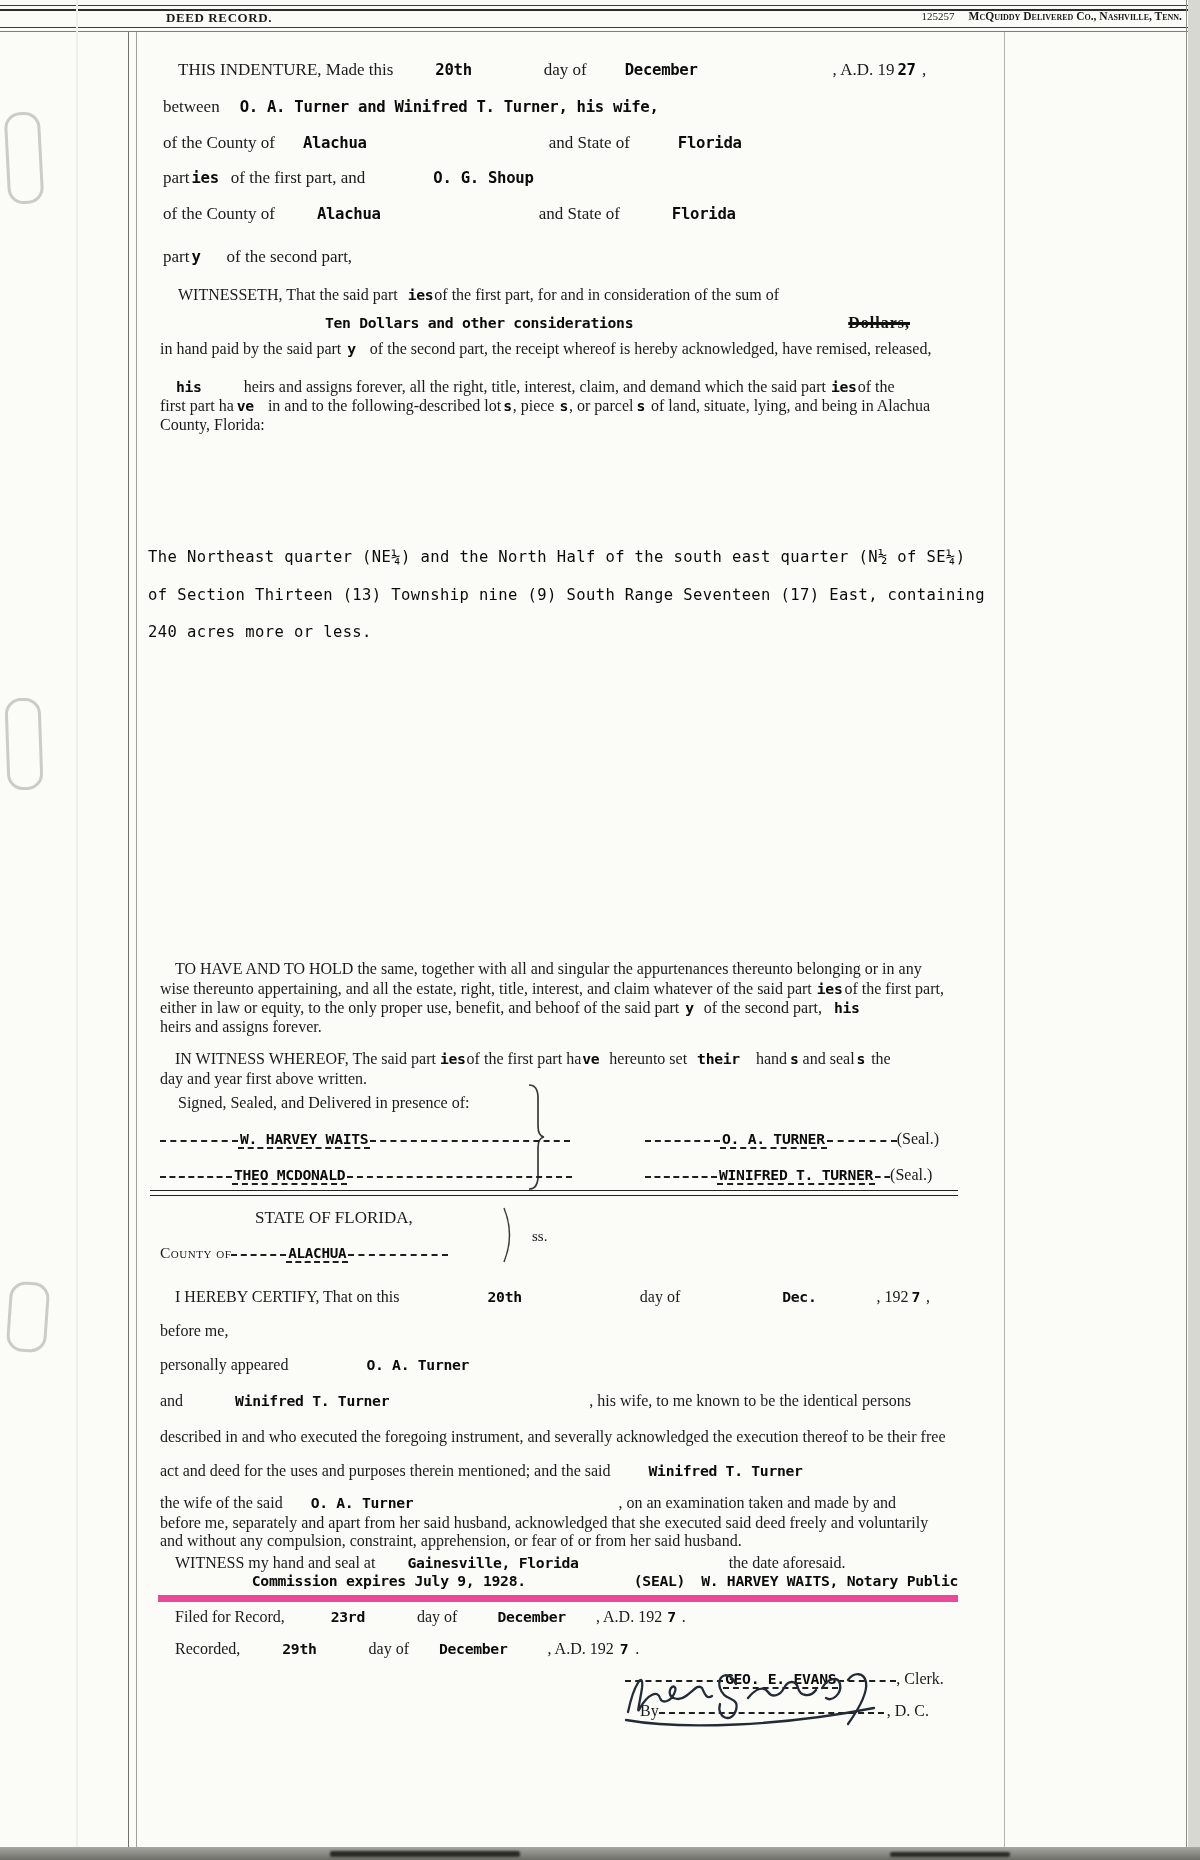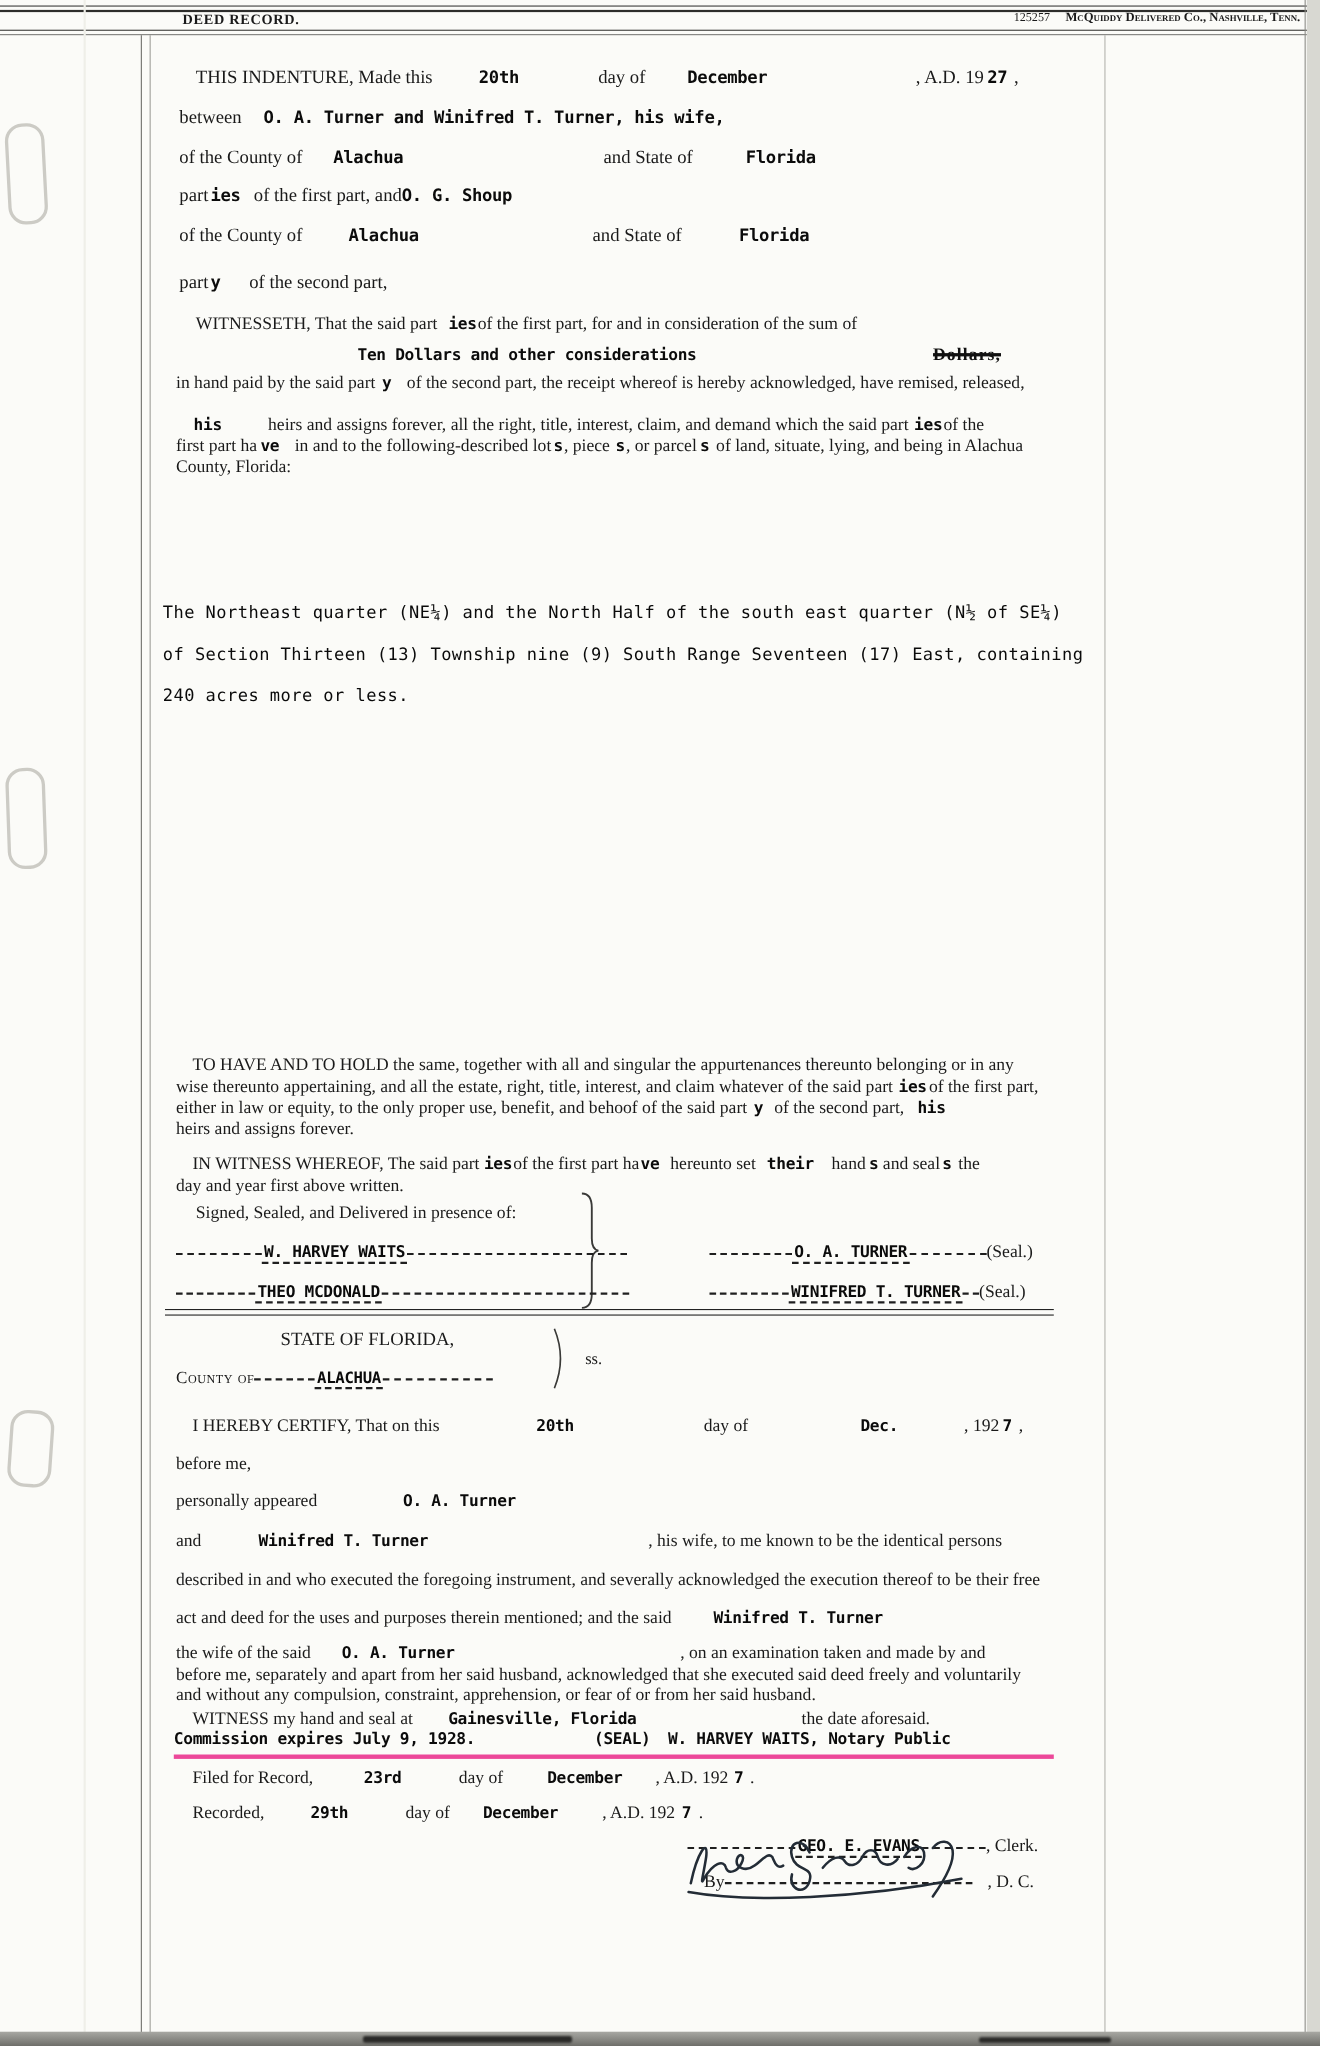--- a/index.html
+++ b/index.html
@@ -9,21 +9,21 @@
   .ln{position:absolute;white-space:pre;line-height:1.15;}
   .fz17{font-size:17px;}
   .fz16{font-size:16px;}
   .fz15{font-size:15.5px;}
   .seg-p{font-family:"Liberation Serif",serif;}
   .seg-t{font-family:"DejaVu Sans Mono",monospace;font-weight:700;font-size:0.92em;letter-spacing:-0.3px;color:#0b0b0b;}
   .seg-x{font-family:"Liberation Serif",serif;font-weight:600;letter-spacing:1px;text-decoration:line-through;text-decoration-thickness:3px;color:#111;}
   .seg-d{display:inline-block;height:3px;border-bottom:2.6px dashed #1f1f1f;vertical-align:baseline;transform:translateY(-2px);}
   .dashu .seg-t{border-bottom:2.6px dashed #1f1f1f;padding:0 2px 0 2px;}
   .typed-line{font-family:"DejaVu Sans Mono",monospace;font-weight:400;font-size:15.5px;letter-spacing:0.4px;color:#0a0a0a;white-space:pre;position:absolute;}
-  .rule-bottom{border-bottom:4px solid #ec4899;padding-bottom:5px;width:800px;}
+  .rule-bottom{border-bottom:7px solid #ec4899;padding-bottom:5px;width:800px;text-align:right;}
   .smallcaps{font-variant:small-caps;letter-spacing:0.5px;}
   .vr{position:absolute;top:32px;bottom:0;}
   .clip{position:absolute;border:3px solid #cccbc5;border-radius:16px;background:transparent;}
   .hdr-left{position:absolute;left:166px;top:10px;font-size:13px;font-weight:700;letter-spacing:0.6px;}
   .hdr-right{position:absolute;right:18px;top:10px;font-size:11.5px;display:flex;gap:14px;align-items:baseline;}
   .hdr-no{font-size:11px;font-weight:400;}
   .hdr-name{font-weight:700;font-variant:small-caps;}
   .brace{position:absolute;}
   .botband{position:absolute;left:0;right:0;bottom:0;height:13px;background:linear-gradient(#a8a8a3,#6e6e69);}
   .blob{position:absolute;background:#2a2a28;border-radius:2px;filter:blur(1px);}
@@ -51,21 +51,21 @@
   <div class="vr" style="left:1186px;top:0;width:1px;background:#8d8d88"></div>
   <div class="vr" style="left:1188px;top:0;width:12px;background:#d8d8d2"></div>
 
   <div class="clip" style="left:6px;top:112px;width:30px;height:86px;transform:rotate(-3deg)"></div>
   <div class="clip" style="left:6px;top:698px;width:30px;height:86px;transform:rotate(-2deg)"></div>
   <div class="clip" style="left:8px;top:1282px;width:34px;height:64px;transform:rotate(4deg)"></div>
 
   <div class="ln fz17" style="left:178px;top:60px"><span class="seg-p">THIS INDENTURE, Made this</span><span class="seg-t" style="margin-left: 42px;">20th</span><span class="seg-p" style="margin-left: 72px;">day of</span><span class="seg-t" style="margin-left: 38px;">December</span><span class="seg-p" style="margin-left: 135px;">, A.D. 19</span><span class="seg-t" style="margin-left: 3px;">27</span><span class="seg-p" style="margin-left: 2px;"> ,</span></div>
   <div class="ln fz17" style="left:163px;top:97px"><span class="seg-p">between</span><span class="seg-t" style="margin-left: 20px;">O. A. Turner and Winifred T. Turner, his wife,</span></div>
   <div class="ln fz17" style="left:163px;top:133px"><span class="seg-p">of the County of</span><span class="seg-t" style="margin-left: 28px;">Alachua</span><span class="seg-p" style="margin-left: 182px;">and State of</span><span class="seg-t" style="margin-left: 48px;">Florida</span></div>
-  <div class="ln fz17" style="left:163px;top:168px"><span class="seg-p">part</span><span class="seg-t" style="margin-left: 2px;">ies</span><span class="seg-p" style="margin-left: 12px;">of the first part, and</span><span class="seg-t" style="">O. G. Shoup</span></div>
+  <div class="ln fz17" style="left:163px;top:168px"><span class="seg-p">part</span><span class="seg-t" style="margin-left: 2px;">ies</span><span class="seg-p" style="margin-left: 12px;">of the first part, and</span><span class="seg-t" style="margin-left: 68px;">O. G. Shoup</span></div>
   <div class="ln fz17" style="left:163px;top:204px"><span class="seg-p">of the County of</span><span class="seg-t" style="margin-left: 42px;">Alachua</span><span class="seg-p" style="margin-left: 158px;">and State of</span><span class="seg-t" style="margin-left: 52px;">Florida</span></div>
   <div class="ln fz17" style="left:163px;top:247px"><span class="seg-p">part</span><span class="seg-t" style="margin-left: 2px;">y</span><span class="seg-p" style="margin-left: 26px;">of the second part,</span></div>
 
   <div class="ln fz16" style="left:178px;top:286px"><span class="seg-p">WITNESSETH, That the said part</span><span class="seg-t" style="margin-left: 10px;">ies</span><span class="seg-p" style="margin-left: 1px;">of the first part, for and in consideration of the sum of</span></div>
   <div class="ln fz16" style="left:325px;top:314px"><span class="seg-t">Ten Dollars and other considerations</span><span class="seg-x" style="margin-left: 215px;">Dollars,</span></div>
   <div class="ln fz16" style="left:160px;top:340px"><span class="seg-p">in hand paid by the said part</span><span class="seg-t" style="margin-left: 6px;">y</span><span class="seg-p" style="margin-left: 14px;">of the second part, the receipt whereof is hereby acknowledged, have remised, released,</span></div>
   <div class="ln fz16" style="left:160px;top:378px"><span class="seg-t" style="margin-left: 16px;">his</span><span class="seg-p" style="margin-left: 42px;">heirs and assigns forever, all the right, title, interest, claim, and demand which the said part</span><span class="seg-t" style="margin-left: 5px;">ies</span><span class="seg-p" style="margin-left: 1px;">of the</span></div>
   <div class="ln fz16" style="left:160px;top:397px"><span class="seg-p">first part ha</span><span class="seg-t" style="margin-left: 3px;">ve</span><span class="seg-p" style="margin-left: 14px;">in and to the following-described lot</span><span class="seg-t" style="margin-left: 2px;">s</span><span class="seg-p" style="margin-left: 1px;">, piece</span><span class="seg-t" style="margin-left: 5px;">s</span><span class="seg-p" style="margin-left: 1px;">, or parcel</span><span class="seg-t" style="margin-left: 3px;">s</span><span class="seg-p" style="margin-left: 6px;">of land, situate, lying, and being in Alachua</span></div>
   <div class="ln fz16" style="left:160px;top:416px"><span class="seg-p">County, Florida:</span></div>
 
@@ -106,21 +106,21 @@
   <div class="ln fz16" style="left:160px;top:1462px"><span class="seg-p">act and deed for the uses and purposes therein mentioned; and the said</span><span class="seg-t" style="margin-left: 38px;">Winifred T. Turner</span></div>
   <div class="ln fz16" style="left:160px;top:1494px"><span class="seg-p">the wife of the said</span><span class="seg-t" style="margin-left: 28px;">O. A. Turner</span><span class="seg-p" style="margin-left: 205px;">, on an examination taken and made by and</span></div>
   <div class="ln fz16" style="left:160px;top:1514px"><span class="seg-p">before me, separately and apart from her said husband, acknowledged that she executed said deed freely and voluntarily</span></div>
   <div class="ln fz16" style="left:160px;top:1532px"><span class="seg-p">and without any compulsion, constraint, apprehension, or fear of or from her said husband.</span></div>
   <div class="ln fz16" style="left:175px;top:1554px"><span class="seg-p">WITNESS my hand and seal at</span><span class="seg-t" style="margin-left: 32px;">Gainesville, Florida</span><span class="seg-p" style="margin-left: 150px;">the date aforesaid.</span></div>
   <div class="ln fz16 rule-bottom" style="left:158px;top:1572px"><span class="seg-t">Commission expires July 9, 1928.</span><span class="seg-t" style="margin-left: 108px;">(SEAL)</span><span class="seg-t" style="margin-left: 16px;">W. HARVEY WAITS, Notary Public</span></div>
 
   <div class="ln fz16" style="left:175px;top:1608px"><span class="seg-p">Filed for Record,</span><span class="seg-t" style="margin-left: 46px;">23rd</span><span class="seg-p" style="margin-left: 52px;">day of</span><span class="seg-t" style="margin-left: 40px;">December</span><span class="seg-p" style="margin-left: 30px;">, A.D. 192</span><span class="seg-t" style="margin-left: 5px;">7</span><span class="seg-p" style="margin-left: 2px;"> .</span></div>
   <div class="ln fz16" style="left:175px;top:1640px"><span class="seg-p">Recorded,</span><span class="seg-t" style="margin-left: 42px;">29th</span><span class="seg-p" style="margin-left: 52px;">day of</span><span class="seg-t" style="margin-left: 30px;">December</span><span class="seg-p" style="margin-left: 40px;">, A.D. 192</span><span class="seg-t" style="margin-left: 6px;">7</span><span class="seg-p" style="margin-left: 3px;"> .</span></div>
   <div class="ln fz16 dashu" style="left:625px;top:1670px"><span class="seg-d" style="width: 98px;"></span><span class="seg-t">GEO. E. EVANS</span><span class="seg-d" style="width: 58px;"></span><span class="seg-p">, Clerk.</span></div>
-  <div class="ln fz16" style="left:640px;top:1702px"><span class="seg-p">By</span><span class="seg-d" style="width: 225px;"></span><span class="seg-p" style="margin-left: 14px; text-align: center;">, D. C.</span></div>
+  <div class="ln fz16" style="left:640px;top:1702px"><span class="seg-p">By</span><span class="seg-d" style="width: 225px;"></span><span class="seg-p" style="margin-left: 3px; text-align: center;">, D. C.</span></div>
 
   <svg class="sigsvg" width="290" height="80" viewBox="0 0 290 80" aria-label="Helen Schaefer">
     <g fill="none" stroke="#232c36" stroke-width="2.3" stroke-linecap="round">
       <path d="M16,62 C22,34 32,20 30,38 C28,52 24,66 28,58 C36,44 46,40 48,48 C50,54 58,52 62,44 C66,36 60,34 58,40 C56,48 66,52 74,46 C82,40 86,34 90,38 C92,42 94,50 100,46"></path>
       <path d="M124,34 C118,20 104,24 108,38 C112,52 128,46 124,60 C120,74 104,68 108,54"></path>
       <path d="M136,48 C144,38 152,36 156,42 C160,48 168,46 172,38 C176,30 184,30 186,38 C188,46 198,48 204,40"></path>
       <path d="M210,38 C216,28 226,26 228,34 C230,44 220,52 214,48"></path>
       <path d="M236,30 C242,22 252,22 254,32 C256,44 246,60 236,74"></path>
       <path d="M14,70 C70,80 170,76 262,58"></path>
     </g>

